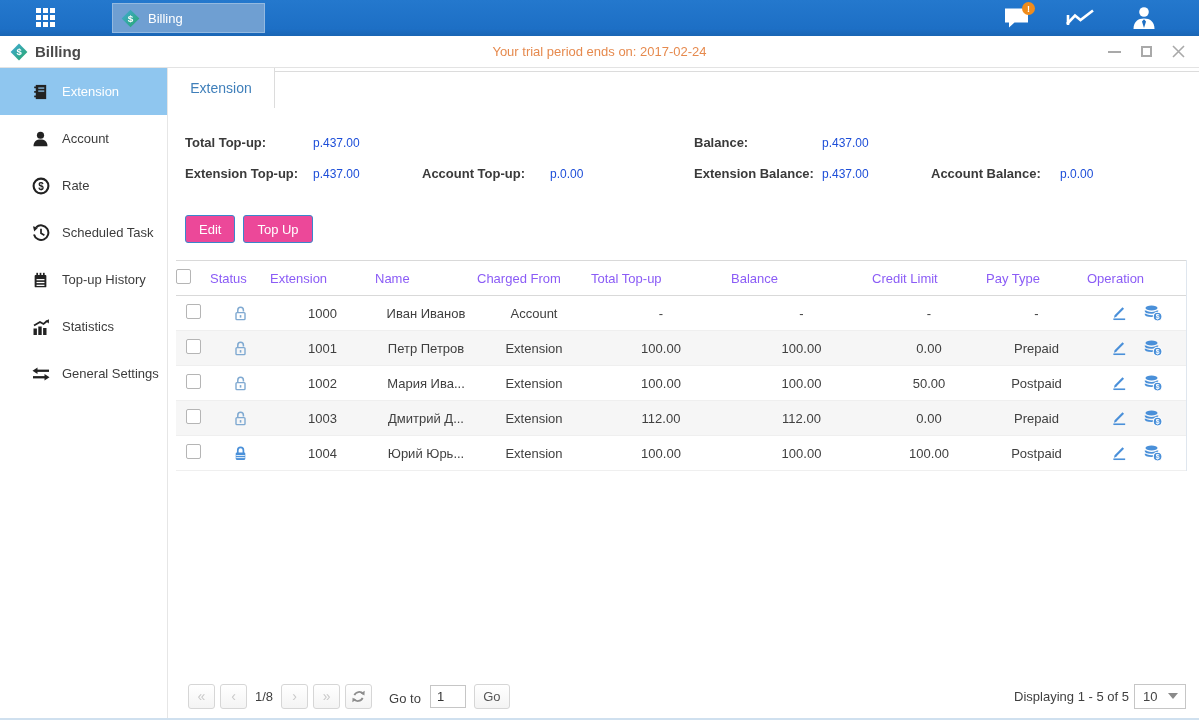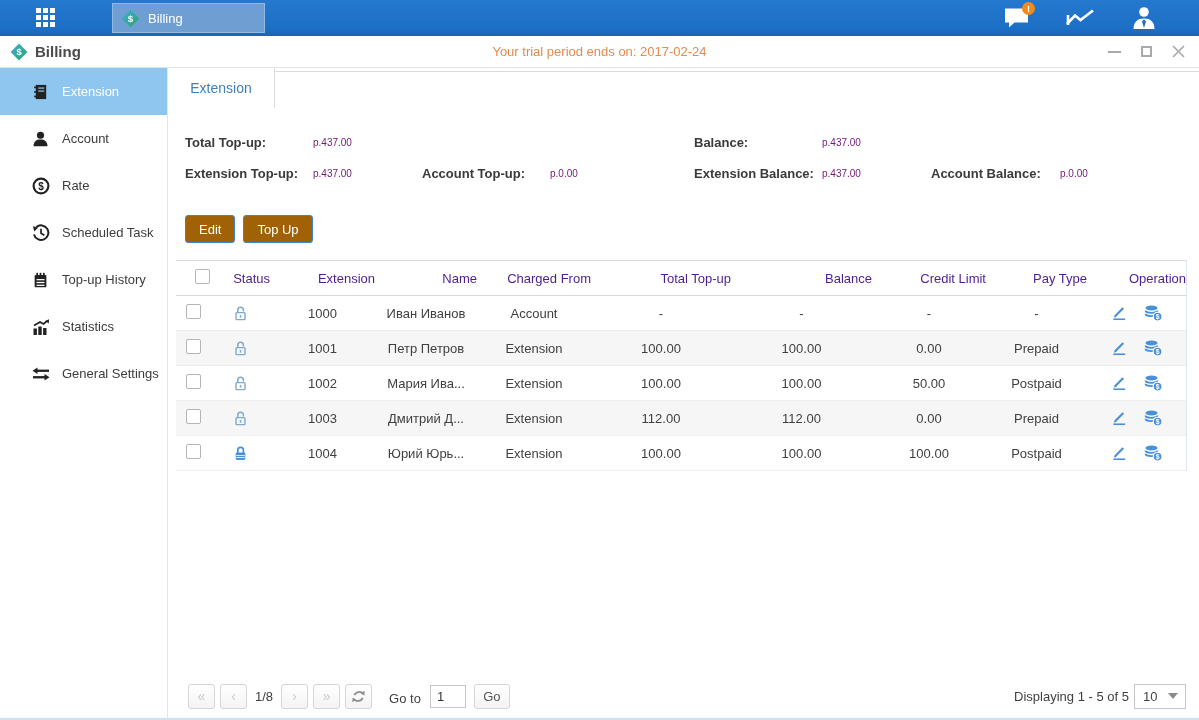--- a/index.html
+++ b/index.html
@@ -37,30 +37,30 @@
   .content { flex:1; display:flex; flex-direction:column; position:relative; }
 
   
   .tabbar { display:flex; height:40px; }
   .tab { width:107px; display:flex; align-items:center; justify-content:center; font-size:14px; color:#3f7fba; border-right:1px solid #dcdcdc; cursor:pointer; background:#fff; }
   .tab-rest { flex:1; border-top:1px solid #dcdcdc; margin-top:3px; }
 
   
   .summary { margin:19px 0 13px 17px; display:grid; grid-template-columns:128px 109px 128px 144px 128px 109px 129px auto; grid-auto-rows:31px; align-items:center; }
   .summary .lab { font-size:13px; font-weight:bold; color:#3a3a3a; }
-  .summary .val { font-size:10px; color:#701a75; }
+  .summary .val { font-size:12px; color:#1d4ed8; }
 
   
   .btnrow { margin:13px 0 0 17px; display:flex; gap:8px; }
-  .blue-btn { height:28px; padding:0 13px; background:#a16207; border:1px solid #3a86cc; border-radius:3px; color:#fff; font-size:13px; font-family:"Liberation Sans",sans-serif; cursor:pointer; }
+  .blue-btn { height:28px; padding:0 13px; background:#ec4899; border:1px solid #3a86cc; border-radius:3px; color:#fff; font-size:13px; font-family:"Liberation Sans",sans-serif; cursor:pointer; }
 
   
   .grid-wrap { margin:17px 13px 0 8px; border-right:1px solid #dfe6ee; }
   table { border-collapse:collapse; width:1010px; table-layout:fixed; }
-  thead th { height:35px; border-top:1px solid #d9d9d9; border-bottom:1px solid #d9d9d9; font-size:13px; font-weight:normal; color:#4c1d95; text-align:right; }
+  thead th { height:35px; border-top:1px solid #d9d9d9; border-bottom:1px solid #d9d9d9; font-size:13px; font-weight:normal; color:#8b5cf6; text-align:left; }
   tbody td { height:35px; font-size:13px; color:#404040; text-align:center; border-bottom:1px solid #efefef; }
   tbody tr:nth-child(even) { background:#f6f6f6; }
   .cb { width:15px; height:15px; border:1px solid #b5b5b5; border-radius:2px; background:#fff; display:inline-block; cursor:pointer; }
   .op-icons { display:flex; justify-content:center; align-items:center; gap:16px; }
   .op-icons .ic { cursor:pointer; display:flex; }
 
   
   .spacer { flex:1; }
   .pager { height:32px; margin:0 14px 6px 20px; display:flex; align-items:center; font-size:13px; color:#3f3f3f; }
   .pg-btn { width:27px; height:25px; border:1px solid #d6d6d6; border-radius:3px; background:linear-gradient(#ffffff,#f4f4f4); display:flex; align-items:center; justify-content:center; margin-right:5px; cursor:pointer; font-size:14px; color:#c9c9c9; }

